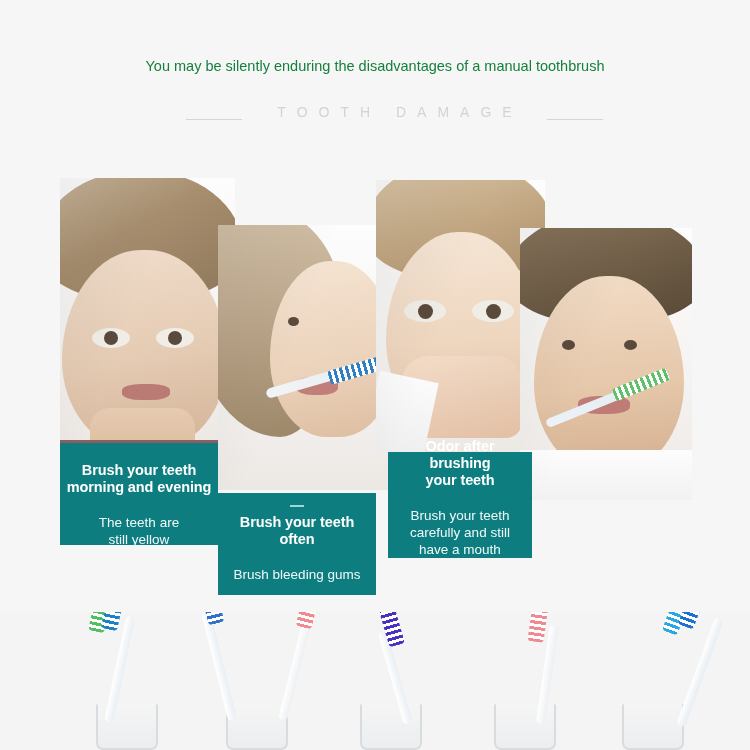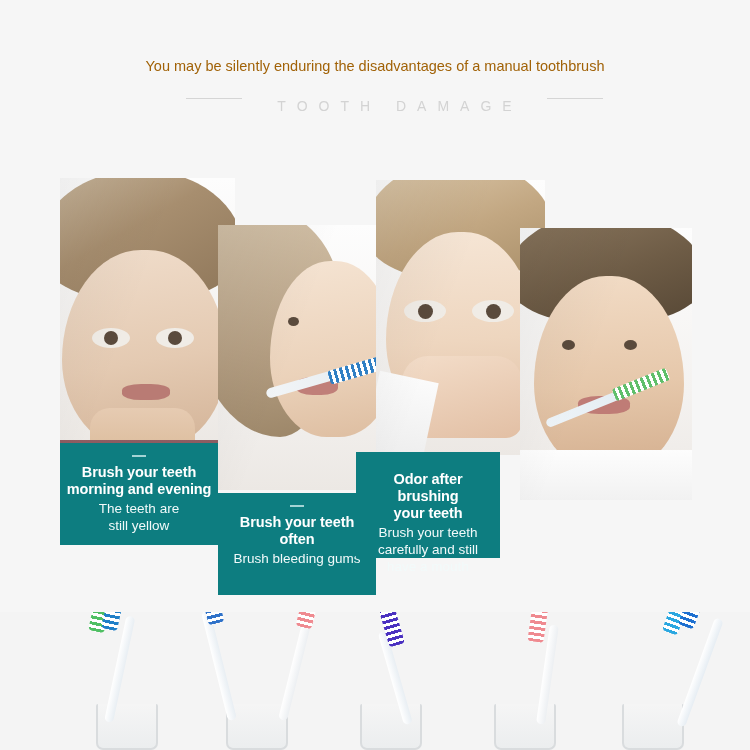--- a/index.html
+++ b/index.html
@@ -17,25 +17,25 @@
   
   .header { position:absolute; left:0; top:0; width:750px; height:140px; text-align:center; }
   .title {
     position:absolute; left:0; top:2px; width:750px;
     font-size:42px; font-weight:700; color:#167b80;
     letter-spacing:-0.5px; line-height:48px;
     font-family:"DejaVu Sans","Liberation Sans",sans-serif;
   }
   .subtitle {
     position:absolute; left:0; top:56px; width:750px;
-    font-size:14.5px; color:#a16207; font-weight:400; line-height:20px;
+    font-size:14.5px; color:#15803d; font-weight:400; line-height:20px;
   }
   .divider {
     position:absolute; left:0; top:98px; width:750px; height:22px;
-    display:flex; align-items:flex-start; justify-content:center; gap:24px;padding-left:39px;
+    display:flex; align-items:flex-end; justify-content:center; gap:24px;padding-left:39px;
   }
   .divider .dash { width:56px; height:1px; background:#d5d5d5; display:block; }
   .divider .dtext {
     font-size:14px; color:#d3d3d3; letter-spacing:11px;
     font-weight:400; white-space:nowrap; padding-left:11px;
   }
 
   
   .collage { position:absolute; left:0; top:0; width:654px; height:620px; }
   .photo { position:absolute; overflow:hidden; background:#efece8; }
@@ -103,27 +103,27 @@
     position:absolute; background:#0d7d80; color:#ffffff;
     text-align:center; display:flex; flex-direction:column;
     align-items:center; justify-content:flex-start; padding-top:12px;
   }
   .caption .tick { display:block; width:14px; height:2px; background:#bfe3e4; margin:0 auto 7px auto; opacity:.85; }
   .caption .c-title {
     font-size:14.5px; font-weight:700; line-height:17px; letter-spacing:-0.1px;
     padding:0 6px; white-space:pre-line;
   }
   .caption .c-sub {
-    font-size:13.5px; font-weight:400; line-height:17px; margin-top:2px;
+    font-size:13.5px; font-weight:400; line-height:17px; margin-top:18px;
     padding:0 6px; white-space:pre-line; color:#f2fafa;
   }
 
   #caption-1 { left:60px;  top:443px; width:158px; height:102px; z-index:7; }
   #caption-2 { left:218px; top:493px; width:158px; height:102px; z-index:8; }
-  #caption-3 { left:356px; top:452px; width:144px; height:106px; z-index:9; }
+  #caption-3 { left:388px; top:452px; width:144px; height:106px; z-index:9;justify-content:flex-end; }
   #caption-4 { left:520px; top:497px; width:172px; height:88px;  z-index:10; }
 
   
   .brushstrip { position:absolute; left:0; top:612px; width:750px; height:138px; background:#f4f4f4; overflow:hidden; }
   .glass {
     position:absolute; bottom:0; width:62px; height:46px;
     border:2px solid #d9dcde; border-top:none;
     border-radius:2px 2px 7px 7px;
     background:linear-gradient(180deg,rgba(255,255,255,.1),rgba(215,222,226,.30));
   }

